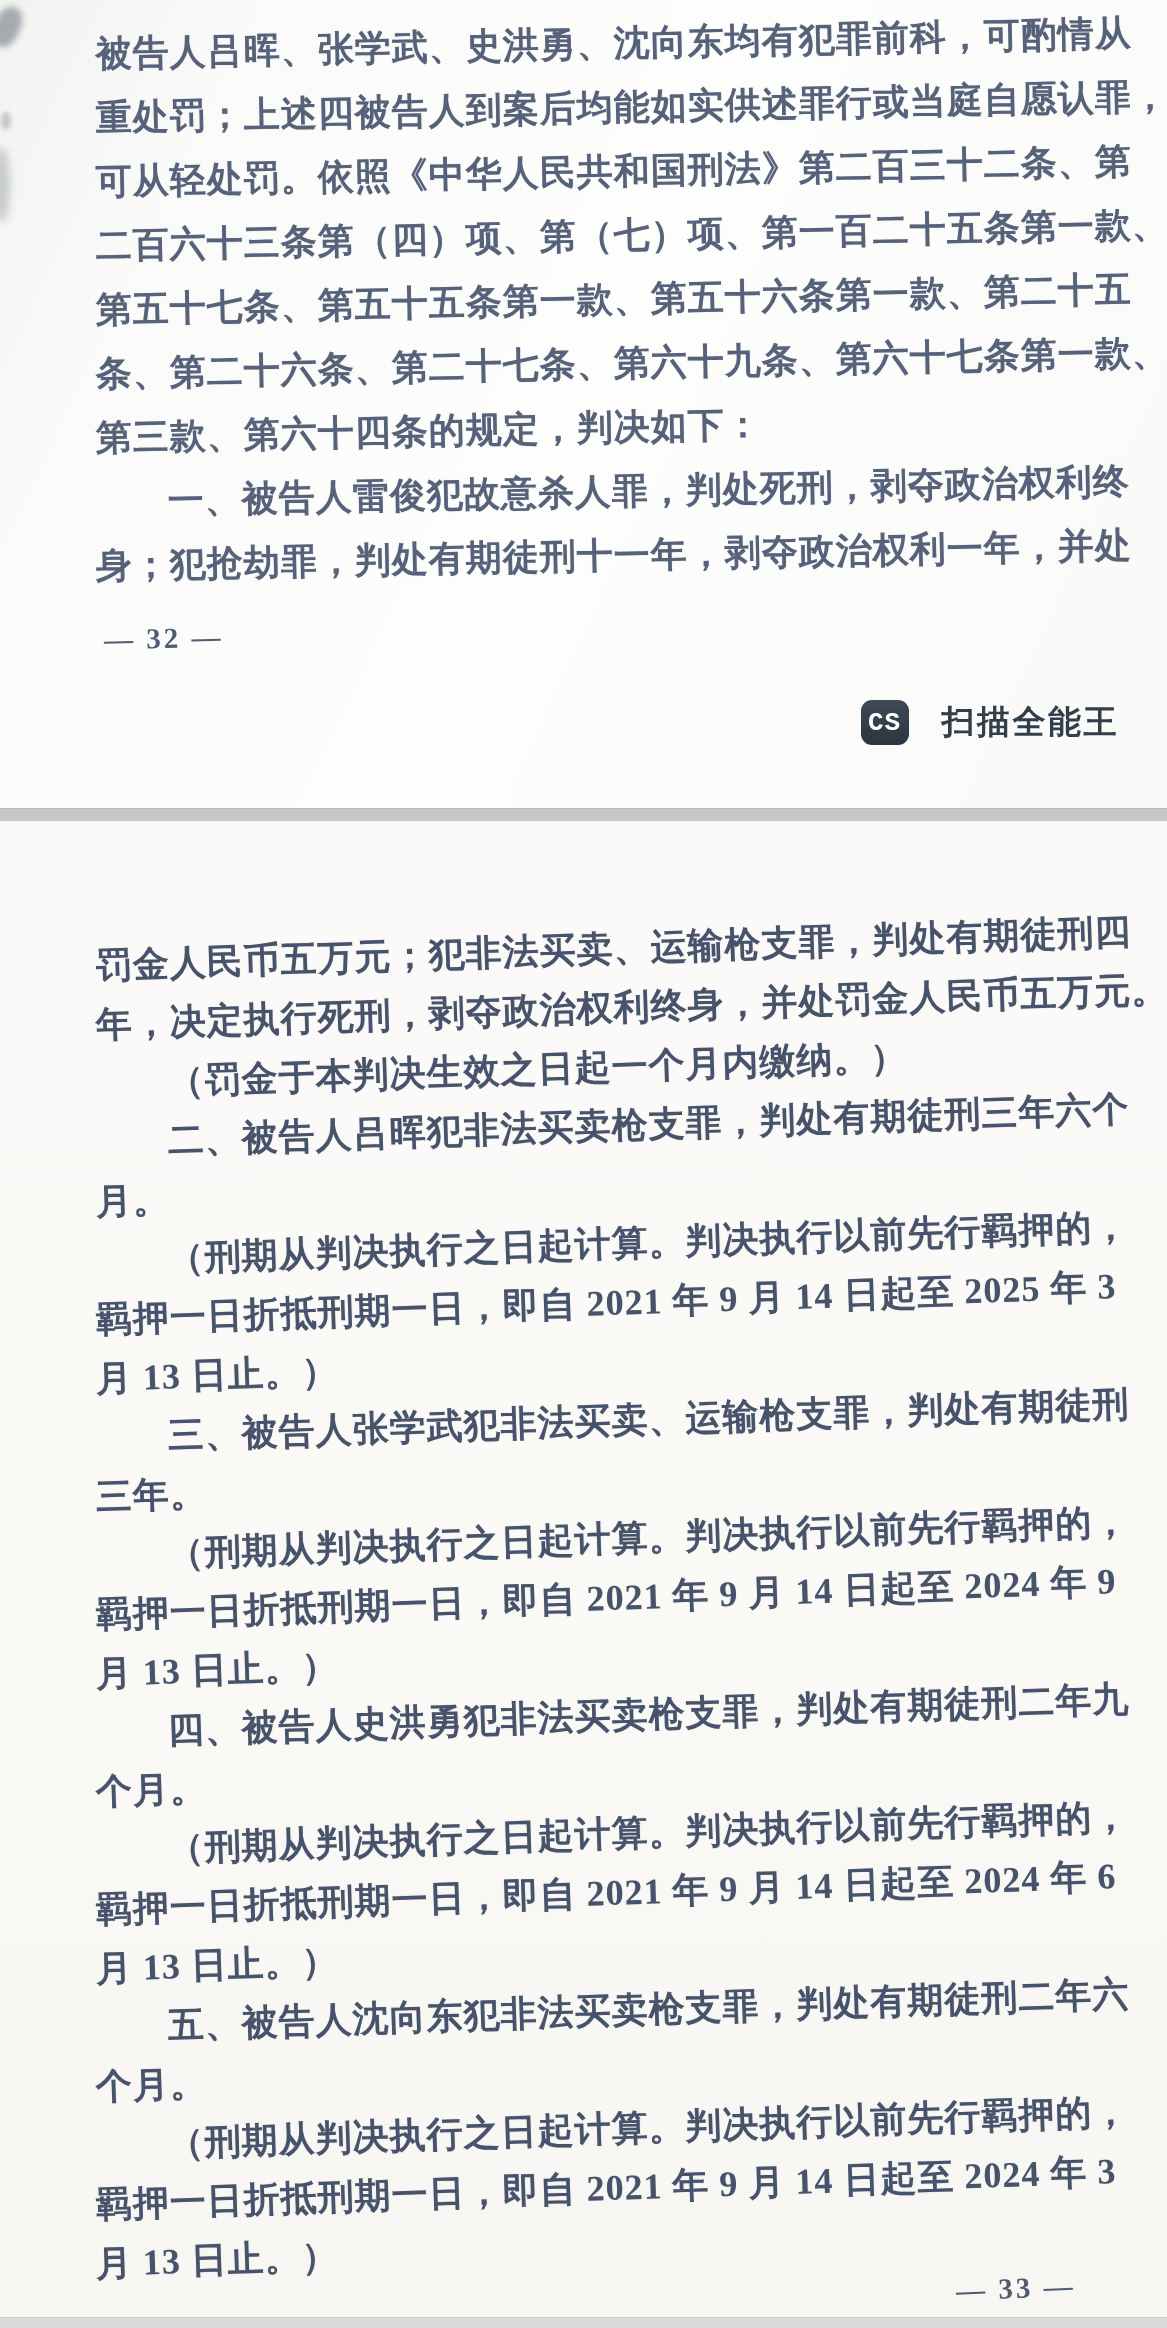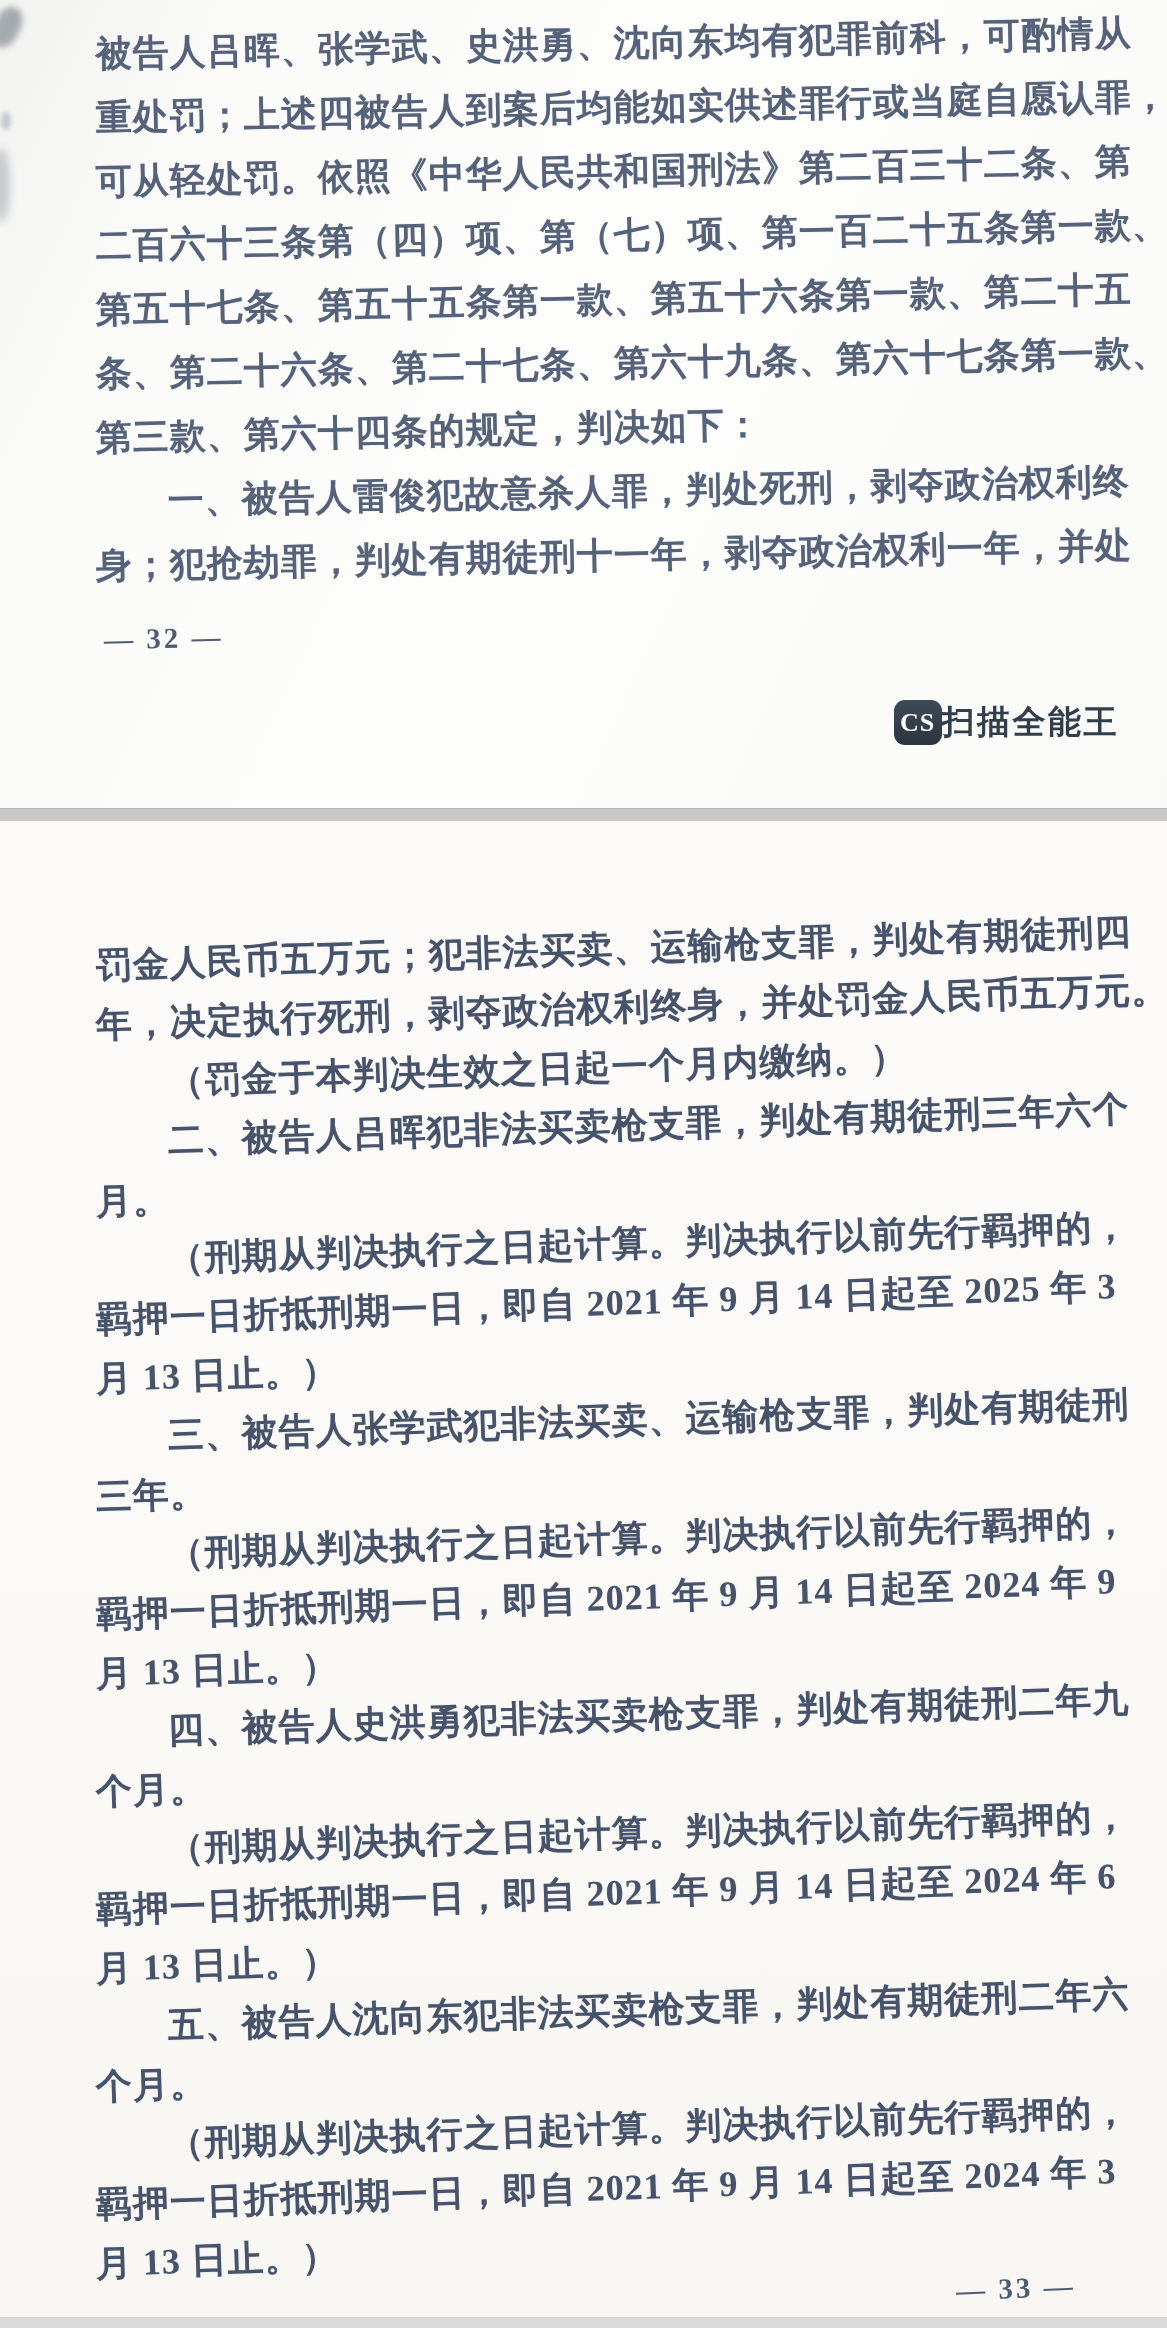--- a/index.html
+++ b/index.html
@@ -56,31 +56,31 @@
     position:absolute;
     font-size:29px;font-weight:600;
     color:#4f5b70;letter-spacing:3px;
     white-space:nowrap;
   }
   .page-num-32{left:104px;top:622px;transform:rotate(-1.5deg);}
   .page-num-33{left:956px;top:1451px;transform:rotate(-2.5deg);}
   
   .watermark{
     position:absolute;right:48px;top:700px;
-    display:flex;align-items:center;
-    font-family:Liberation Serif, serif;
+    display:flex;align-items:center;gap:13px;
+    font-family:Liberation Mono, monospace;
   }
   .wm-badge{
     width:48px;height:45px;border-radius:11px;
     background:linear-gradient(180deg,#3d4a56 0%,#2b3540 100%);
     color:#ffffff;font-size:26px;font-weight:bold;letter-spacing:1px;
     display:flex;align-items:center;justify-content:center;
   }
   .wm-label{
-    font-size:33px;font-weight:700;color:#323f4b;letter-spacing:2.5px;
+    font-size:33px;font-weight:700;color:#323f4b;letter-spacing:2.5px;margin-left:20px;
   }
   
   .artifact{position:absolute;border-radius:45%;}
   .artifact-1{left:-6px;top:6px;width:26px;height:42px;background:#5a646f;opacity:.5;transform:rotate(25deg);filter:blur(3px);}
   .artifact-2{left:-8px;top:148px;width:18px;height:74px;background:#6a7480;opacity:.32;filter:blur(4px);}
   .artifact-3{left:1px;top:112px;width:10px;height:18px;background:#7b8590;opacity:.38;filter:blur(2px);}
 </style>
 </head>
 <body>
 

